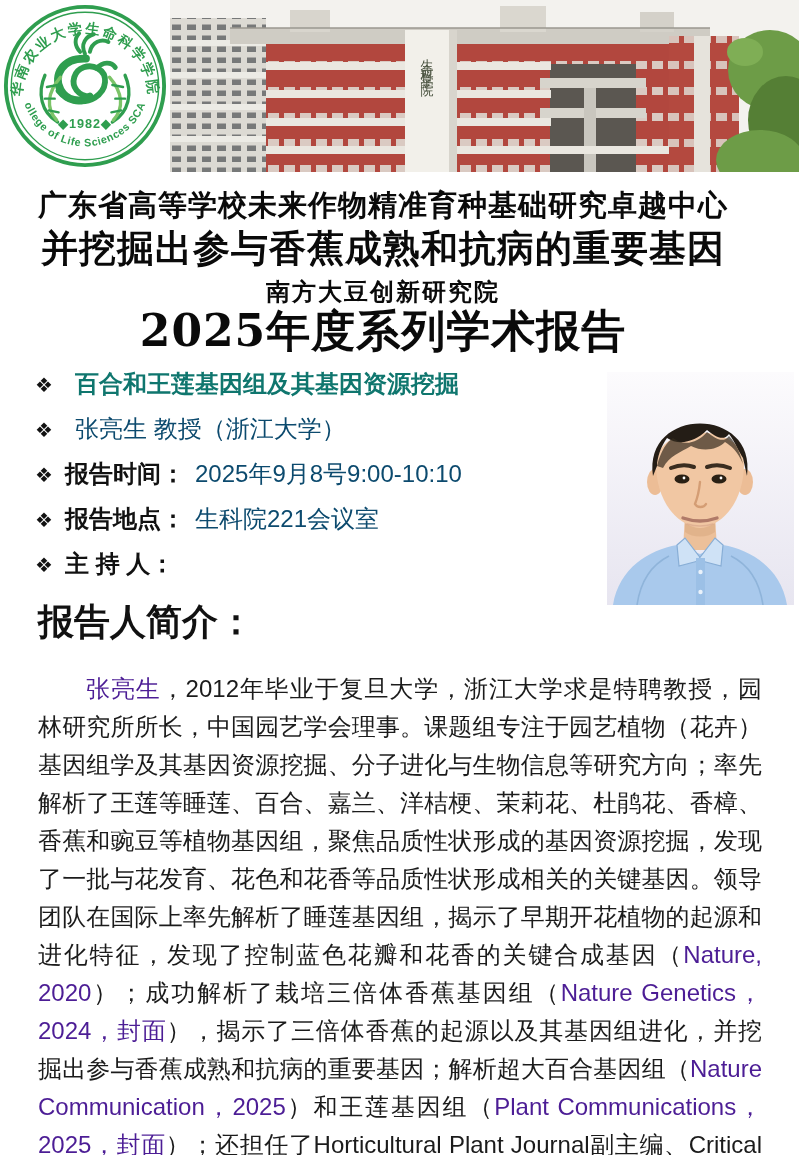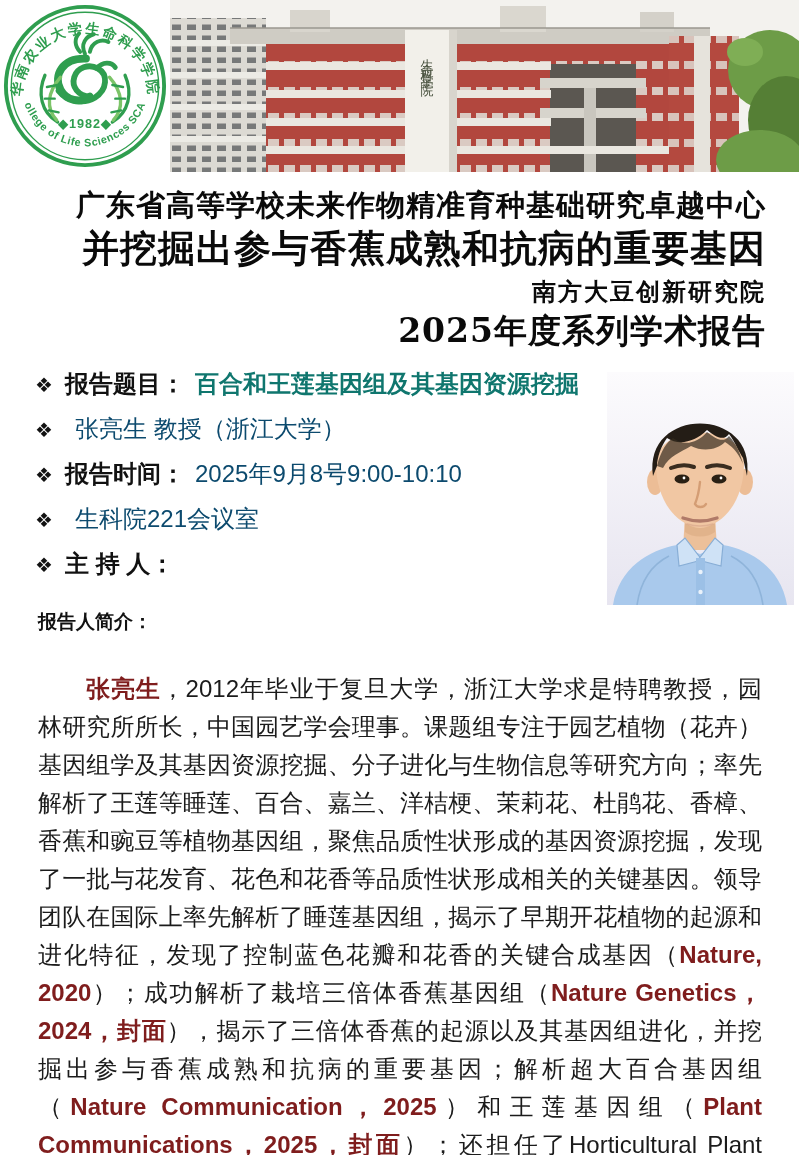--- a/index.html
+++ b/index.html
@@ -7,40 +7,40 @@
     width:799px;height:1155px;position:relative;overflow:hidden;
     background:#ffffff;color:#1b1b1b;
     font-family:"Liberation Sans", sans-serif;
   }
   
   .header{position:absolute;top:0;left:0;width:799px;height:172px;display:flex;}
   .logo-box{width:170px;height:172px;background:#ffffff;display:flex;align-items:center;justify-content:center;}
   .campus{position:relative;width:629px;height:172px;overflow:hidden;}
   .campus svg{display:block;}
   
-  .title-block{position:absolute;top:186px;left:0;width:766px;text-align:right;color:#0a0a0a;
+  .title-block{position:absolute;top:186px;left:0;width:766px;text-align:center;color:#0a0a0a;
     font-family:"DejaVu Serif", serif;font-weight:bold;}
   .t1{font-size:29px;line-height:39px;letter-spacing:1px;}
   .t2{font-size:37px;line-height:46px;letter-spacing:1px;}
   .t3{font-size:24px;line-height:41px;letter-spacing:2px;}
-  .t4{font-size:33px;line-height:38px;letter-spacing:1px;}
+  .t4{font-size:44px;line-height:38px;letter-spacing:1px;}
   
   .details{position:absolute;top:361px;left:35px;width:565px;}
   .detail-row{display:flex;align-items:baseline;height:45px;line-height:45px;font-size:24px;white-space:nowrap;}
   .bullet{width:30px;font-size:20px;color:#111;flex:0 0 30px;}
   .dlabel{font-weight:bold;color:#111;}
   .dvalue{margin-left:10px;color:#0c4a6e;}
   .dvalue.bold{font-weight:bold;color:#0f766e;}
   
   .portrait{position:absolute;left:607px;top:372px;width:187px;height:233px;overflow:hidden;}
   
-  .bio-heading{position:absolute;top:604px;left:38px;font-size:19px;line-height:36px;font-weight:bold;color:#111;text-align:center;}
+  .bio-heading{position:absolute;top:604px;left:38px;font-size:36px;line-height:36px;font-weight:bold;color:#111;text-align:center;}
   .bio-text{position:absolute;top:646px;left:38px;width:724px;font-size:24px;line-height:38px;
     text-align:justify;text-indent:2em;color:#1b1b1b;}
-  .bio-text .b{font-weight:bold;color:#7f1d1d;}
+  .bio-text .b{font-weight:normal;color:#4c1d95;}
   .vsign{letter-spacing:5px;}
 </style>
 </head>
 <body>
 
 <div class="header">
 
   <div class="logo-box">
     <svg width="166" height="166" viewBox="0 0 170 170">
       <circle cx="85" cy="85" r="81" fill="#ffffff" stroke="#2f9e4f" stroke-width="4"></circle>
@@ -142,34 +142,34 @@
 <div class="title-block">
   <div class="t1">广东省高等学校未来作物精准育种基础研究卓越中心</div>
   <div class="t2">并挖掘出参与香蕉成熟和抗病的重要基因</div>
   <div class="t3">南方大豆创新研究院</div>
   <div class="t4">2025年度系列学术报告</div>
 </div>
 
 <div class="details">
   <div class="detail-row">
     <span class="bullet">❖</span>
-    <span class="dlabel">报告题目：</span>
     <span class="dvalue bold">百合和王莲基因组及其基因资源挖掘</span>
   </div>
   <div class="detail-row">
     <span class="bullet">❖</span>
     <span class="dvalue">张亮生 教授（浙江大学）</span>
   </div>
   <div class="detail-row">
     <span class="bullet">❖</span>
     <span class="dlabel">报告时间：</span>
     <span class="dvalue">2025年9月8号9:00-10:10</span>
   </div>
   <div class="detail-row">
     <span class="bullet">❖</span>
+    <span class="dlabel">报告地点：</span>
     <span class="dvalue">生科院221会议室</span>
   </div>
   <div class="detail-row">
     <span class="bullet">❖</span>
     <span class="dlabel">主 持 人：</span>
   </div>
 </div>
 
 <div class="portrait">
   <svg width="187" height="233" viewBox="0 0 187 233">

